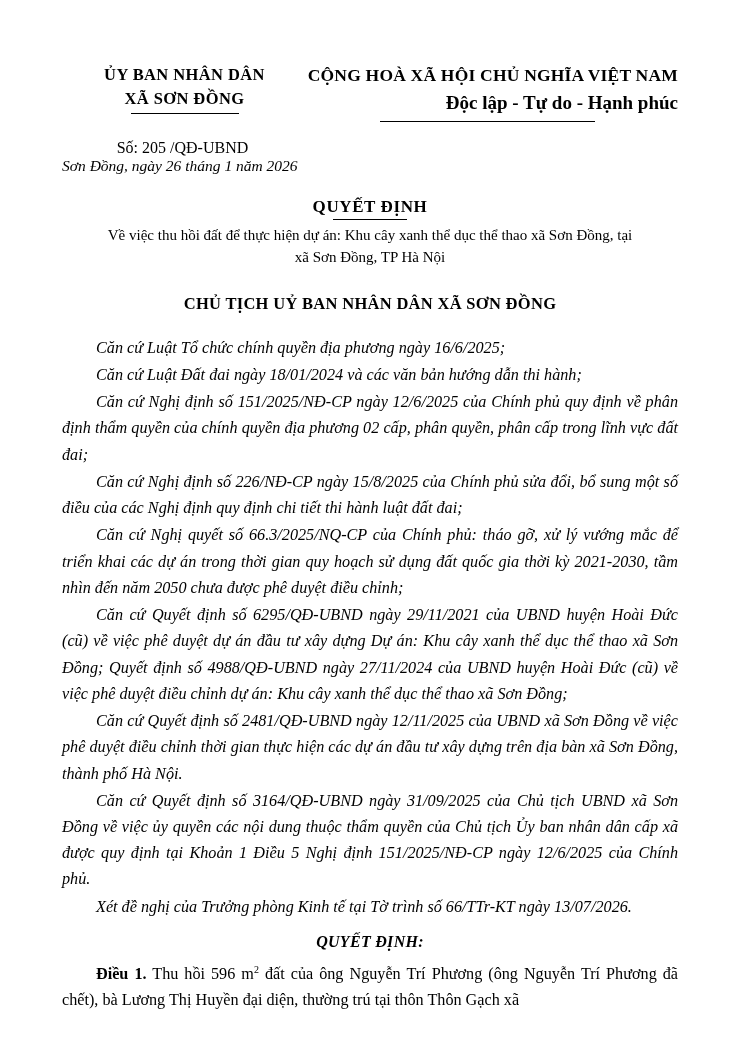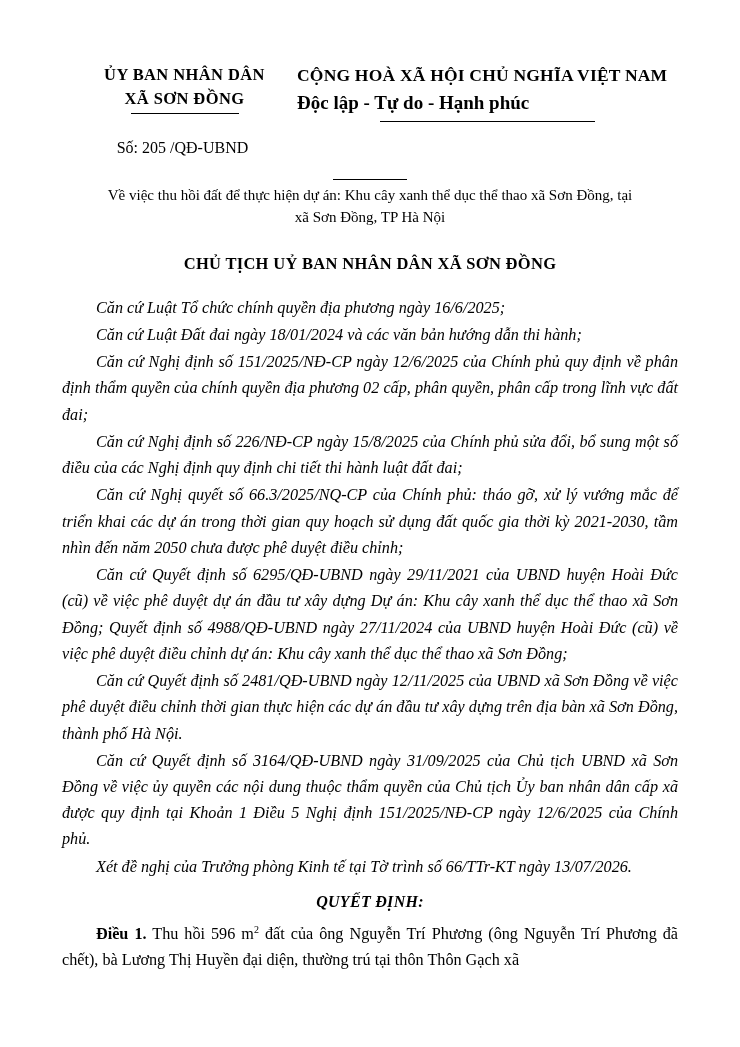--- a/index.html
+++ b/index.html
@@ -32,21 +32,21 @@
     margin-top: 8px;
   }
   .header-left {
     width: 235px;
     text-align: center;
     padding-left: 10px;
     box-sizing: border-box;
   }
   .header-right {
     flex: 1;
-    text-align: left;
+    text-align: right;
   }
   .org-line1, .org-line2 {
     font-weight: bold;
     font-size: 16.5px;
     letter-spacing: 0.4px;
     line-height: 1.45;
   }
   .nation-line1 {
     font-weight: bold;
     font-size: 17.5px;
@@ -171,23 +171,25 @@
     </div>
     <div class="header-right">
       <div class="nation-line1">CỘNG HOÀ XÃ HỘI CHỦ NGHĨA VIỆT NAM</div>
       <div class="nation-line2">Độc lập - Tự do - Hạnh phúc</div>
       <div class="rule-nation"></div>
     </div>
   </div>
 
   <div class="numdate">
     <div class="num">Số:  205 /QĐ-UBND</div>
+    <div class="date">Sơn Đồng, ngày 26 tháng 1 năm 2026</div>
   </div>
 
   <div class="title-block">
+    <div class="doc-title">QUYẾT ĐỊNH</div>
     <div class="rule-title"></div>
     <div class="doc-subtitle">Về việc thu hồi đất để thực hiện dự án: Khu cây xanh thể dục thể thao xã Sơn Đồng, tại xã Sơn Đồng, TP Hà Nội</div>
   </div>
 
   <div class="authority">CHỦ TỊCH UỶ BAN NHÂN DÂN XÃ SƠN ĐỒNG</div>
 
   <div class="body">
     <p>Căn cứ Luật Tổ chức chính quyền địa phương ngày 16/6/2025;</p>
     <p>Căn cứ Luật Đất đai ngày 18/01/2024 và các văn bản hướng dẫn thi hành;</p>
     <p>Căn cứ Nghị định số 151/2025/NĐ-CP ngày 12/6/2025 của Chính phủ quy định về phân định thẩm quyền của chính quyền địa phương 02 cấp, phân quyền, phân cấp trong lĩnh vực đất đai;</p>

